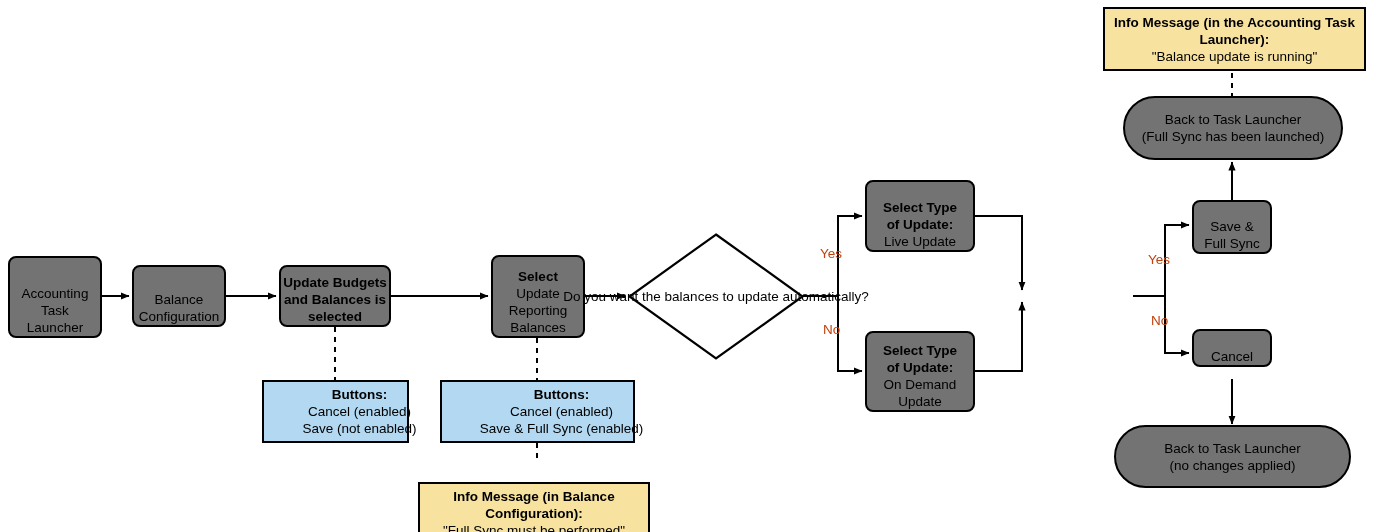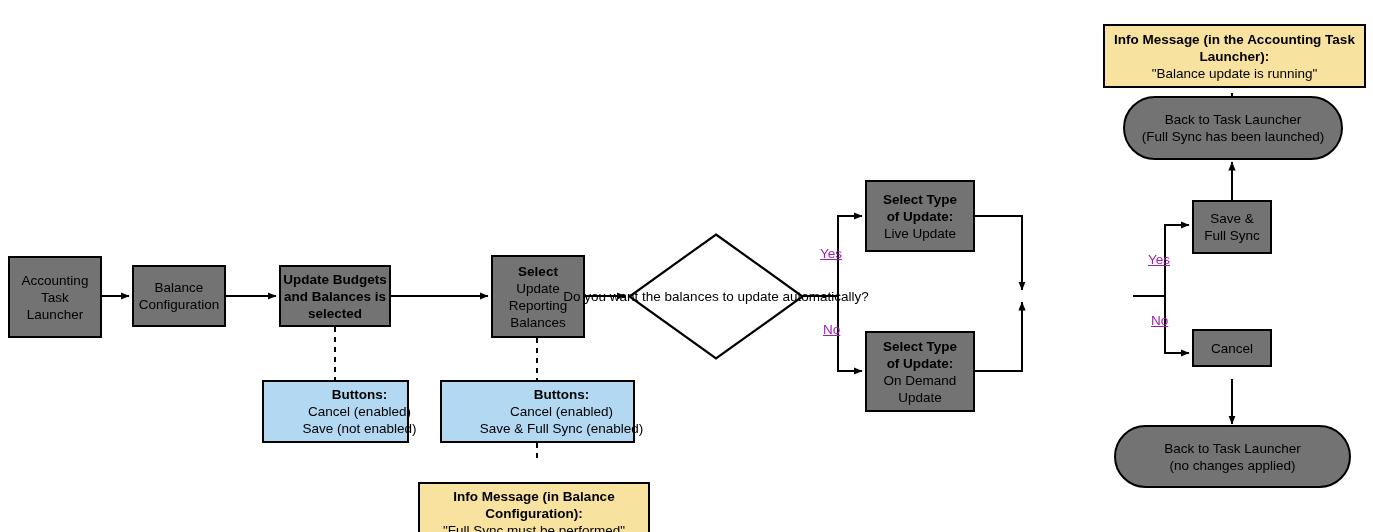--- a/index.html
+++ b/index.html
@@ -29,21 +29,21 @@
     flex-direction: column;
     align-items: center;
     justify-content: center;
     text-align: center;
     color: #000000;
     font-size: 13.5px;
     line-height: 17px;
     background: #737373;
     border: 2px solid #000000;
   }
-  .node.process { border-radius: 0; }
+  .node.process { border-radius: 8px; justify-content: flex-end; }
   .node.terminal { border-radius: 60px; border-width: 2px; }
   .node.note-blue {
     background: #b3d9f2;
     border: 2px solid #000000;
     padding-left: 48px;
   }
   .node.note-yellow {
     background: #f7e2a0;
     border: 2px solid #000000;
   }
@@ -69,23 +69,22 @@
     position: absolute;
     left: 0; top: 0;
     width: 100%;
     height: 100%;
     z-index: 1;
   }
   .edge-label {
     position: absolute;
     font-size: 13.5px;
     line-height: 16px;
-    color: #a21caf;
+    color: #c2410c;
     white-space: nowrap;
-    text-decoration: underline;
   }
 </style>
 </head>
 <body>
 
 <div id="canvas">
 
   <svg id="edges" viewBox="0 0 1373 532">
     <defs>
       <marker id="arrow" markerWidth="10" markerHeight="10" refX="8.5" refY="3.6" orient="auto" markerUnits="userSpaceOnUse">
@@ -211,21 +210,21 @@
     <span class="ln">Cancel (enabled)</span>
     <span class="ln">Save &amp; Full Sync (enabled)</span>
   </div>
 
   <div class="node note-yellow" style="left:418px; top:482px; width:232px; height:62px;">
     <span class="ln b">Info Message (in Balance</span>
     <span class="ln b">Configuration):</span>
     <span class="ln">"Full Sync must be performed"</span>
   </div>
 
-  <div class="node note-yellow" style="left:1103px; top:24px; width:263px; height:64px;">
+  <div class="node note-yellow" style="left:1103px; top:7px; width:263px; height:64px;">
     <span class="ln b">Info Message (in the Accounting Task</span>
     <span class="ln b">Launcher):</span>
     <span class="ln">"Balance update is running"</span>
   </div>
 
   <div class="edge-label" style="left:820px; top:246px;">Yes</div>
   <div class="edge-label" style="left:823px; top:322px;">No</div>
   <div class="edge-label" style="left:1148px; top:252px;">Yes</div>
   <div class="edge-label" style="left:1151px; top:313px;">No</div>
 

